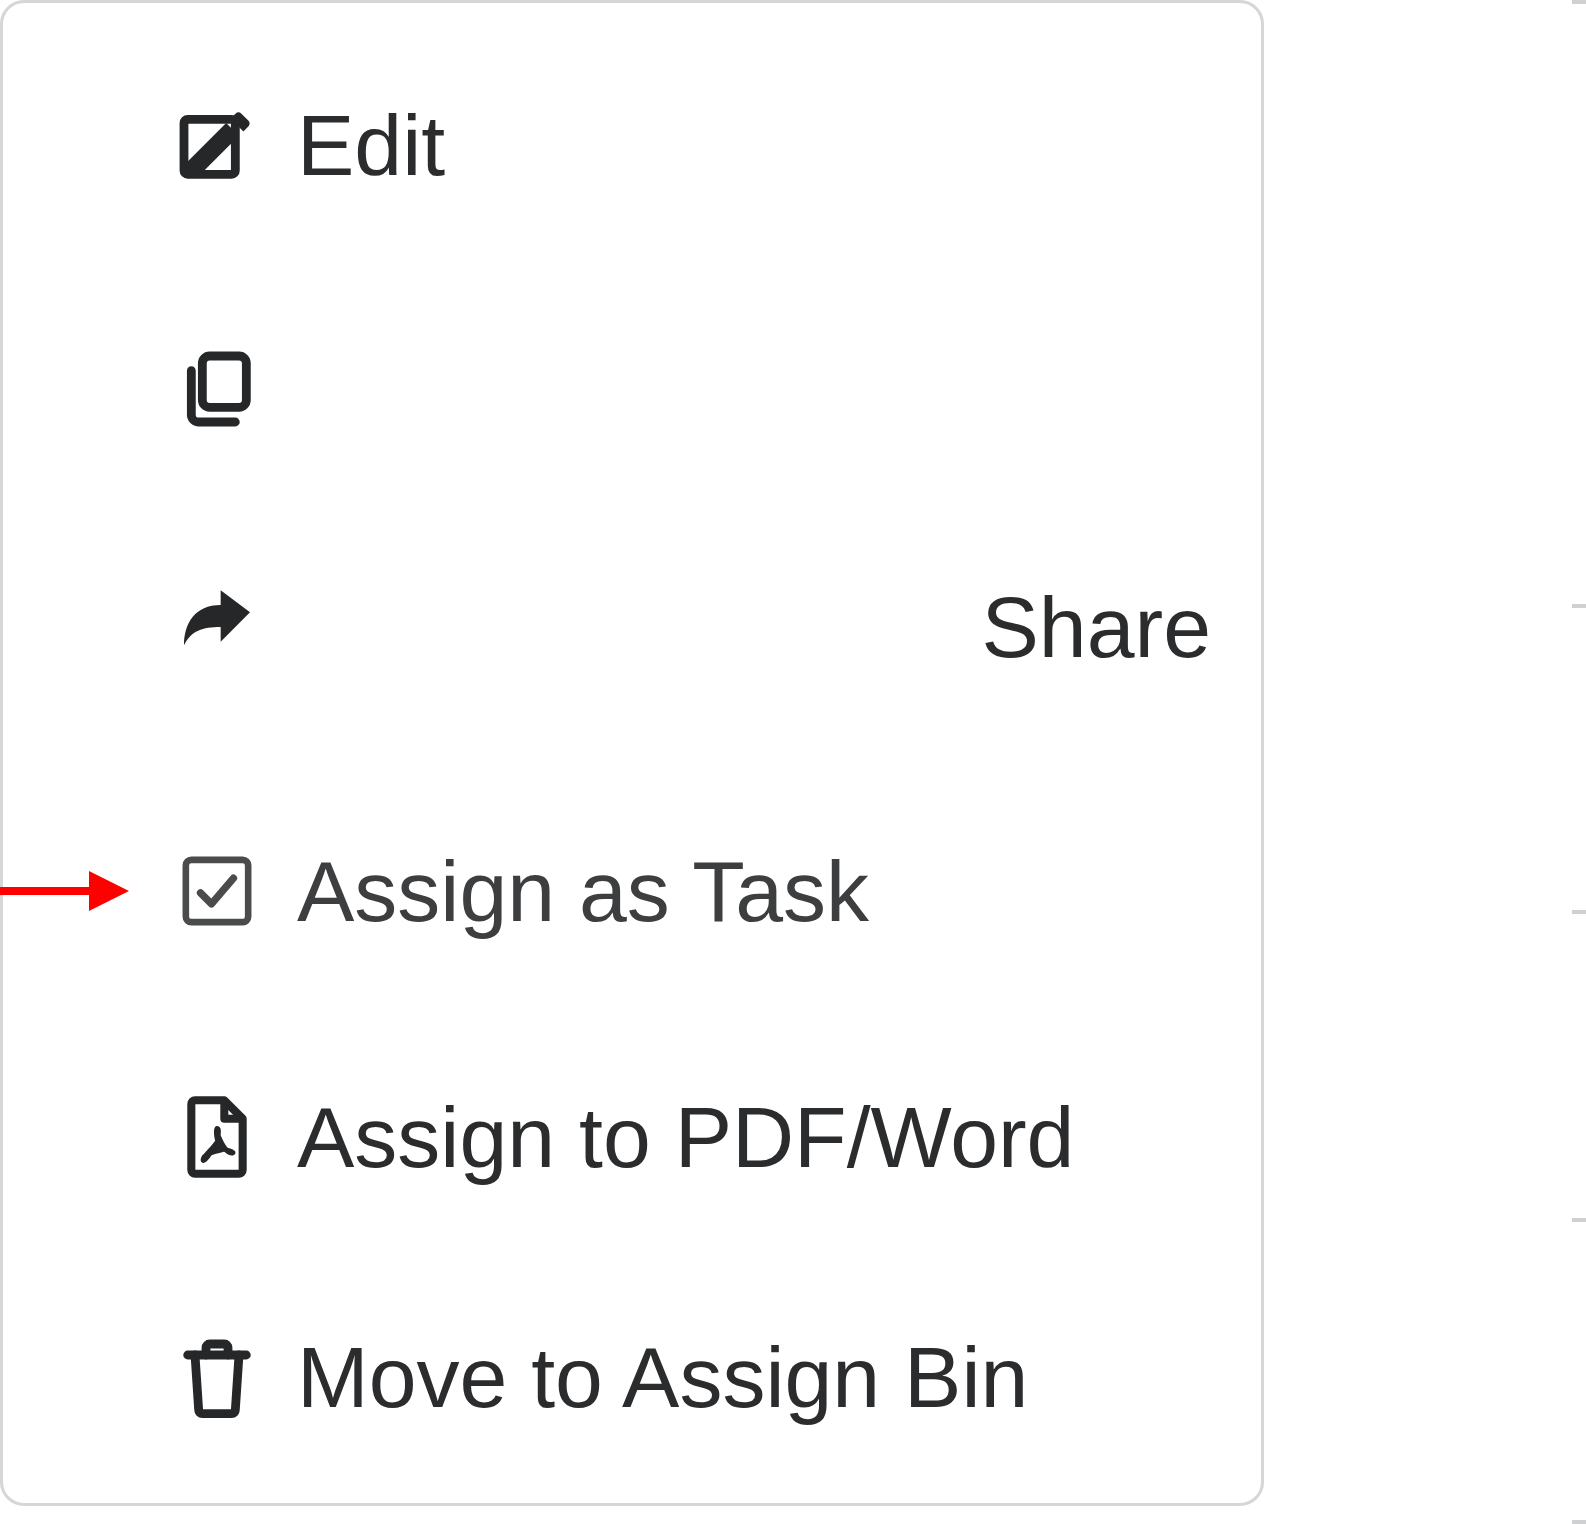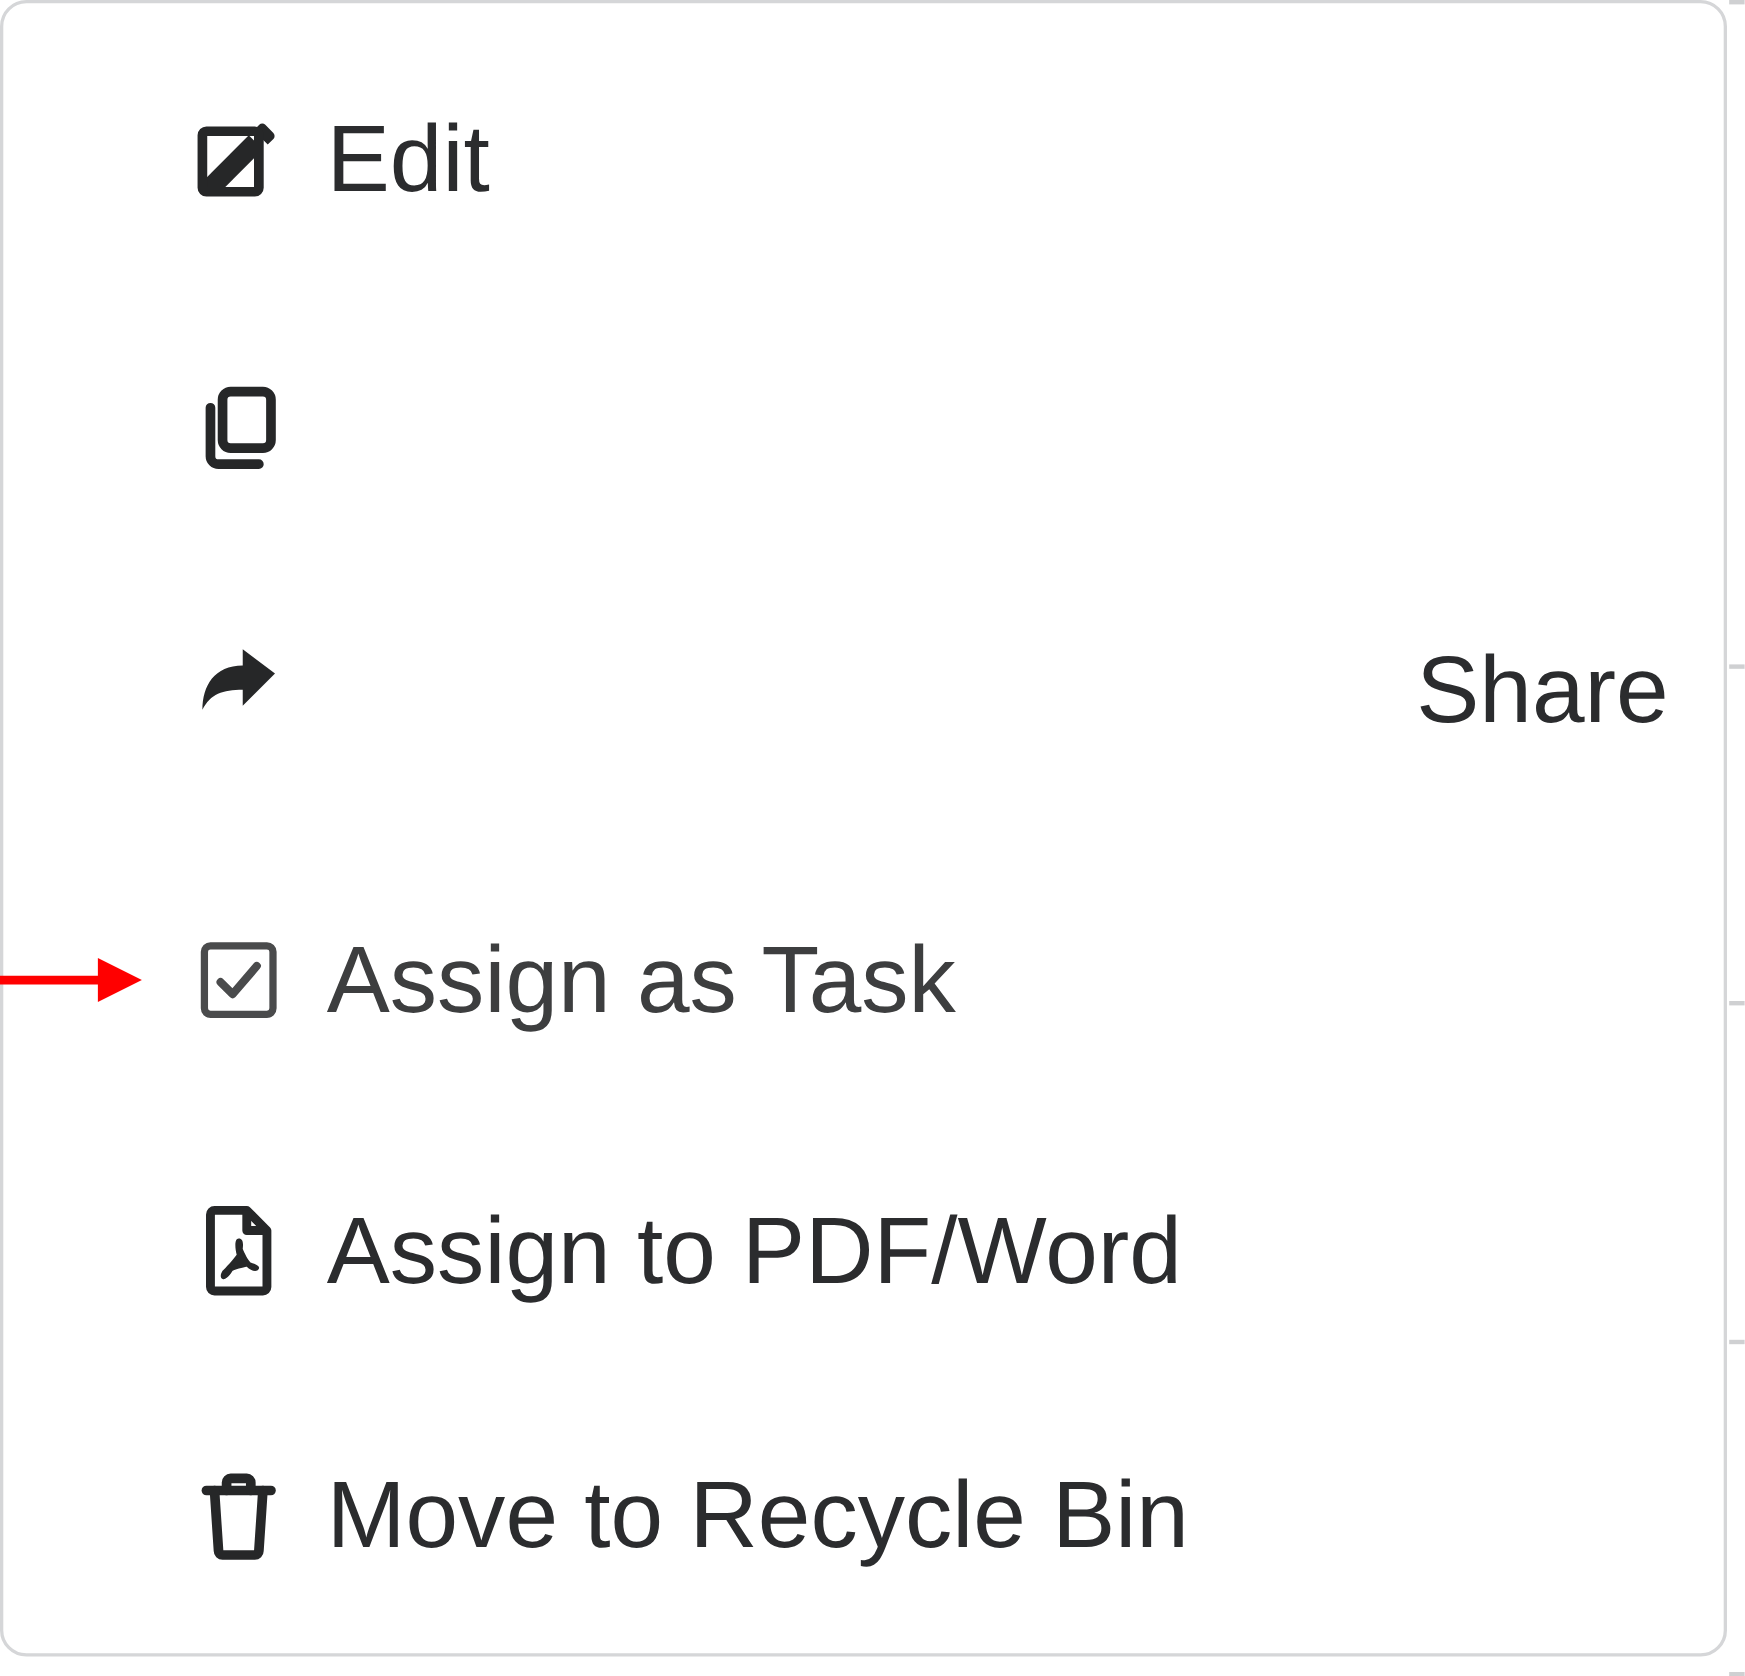--- a/index.html
+++ b/index.html
@@ -12,21 +12,21 @@
       width: 1586px;
       height: 1524px;
       font-family: -apple-system, BlinkMacSystemFont, "Segoe UI", Helvetica, Arial, sans-serif;
       background: #ffffff;
     }
     
     .menu-container {
       position: absolute;
       top: 0;
       left: 0;
-      width: 1570px;
+      width: 1264px;
       height: 1506px;
       background: #ffffff;
       border: 3px solid #d5d6d8;
       border-radius: 24px;
     }
     
     .menu-item {
       display: flex;
       align-items: center;
       gap: 36px;
@@ -157,21 +157,21 @@
   </div>
 
   <div class="menu-item">
     <span class="icon-wrapper">
       <svg viewBox="0 0 24 24" fill="none">
         <path d="M4 6 H20" stroke="#262728" stroke-width="2.4" stroke-linecap="round"></path>
         <path d="M9 6 V4 A1 1 0 0 1 10 3 H14 A1 1 0 0 1 15 4 V6" stroke="#262728" stroke-width="2.4" stroke-linecap="round" fill="none"></path>
         <path d="M6 6 L7 21 A1 1 0 0 0 8 22 H16 A1 1 0 0 0 17 21 L18 6" stroke="#262728" stroke-width="2.4" stroke-linecap="round" fill="none"></path>
       </svg>
     </span>
-    <span class="menu-label">Move to Recycle Bin</span>
+    <span class="menu-label">Move to Assign Bin</span>
   </div>
 
 </div>
 
 <div class="right-ticks">
   <div class="tick" style="top:0px;"></div>
   <div class="tick" style="top:604px;"></div>
   <div class="tick" style="top:910px;"></div>
   <div class="tick" style="top:1218px;"></div>
   <div class="tick" style="top:1520px;"></div>

